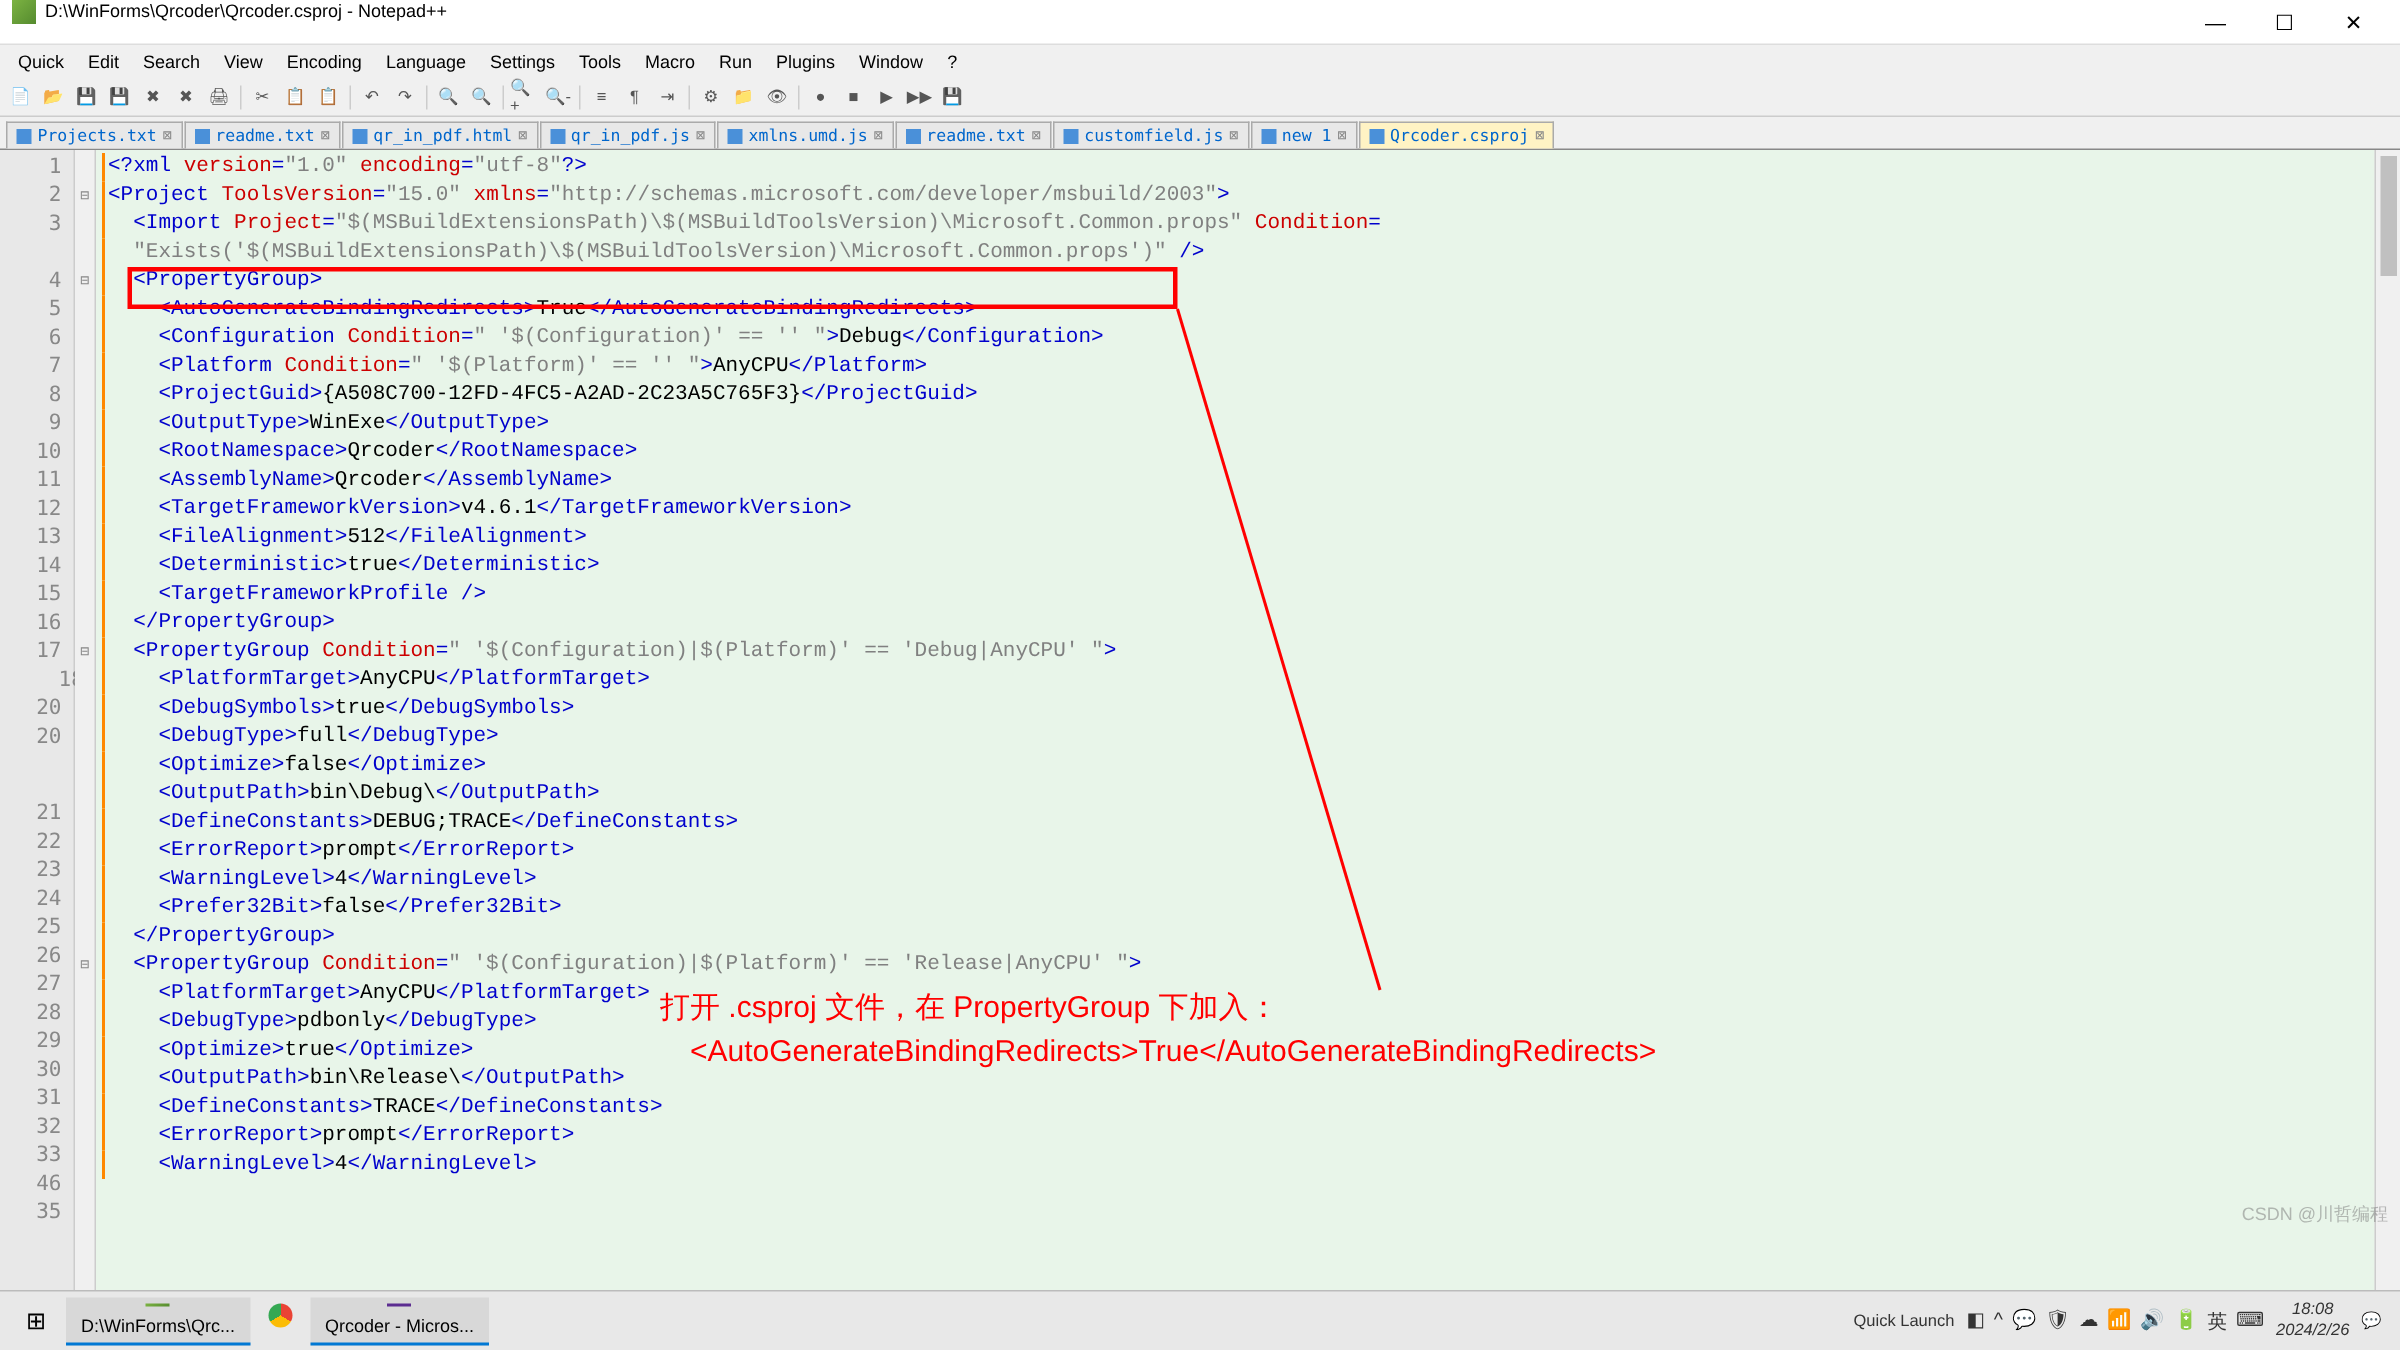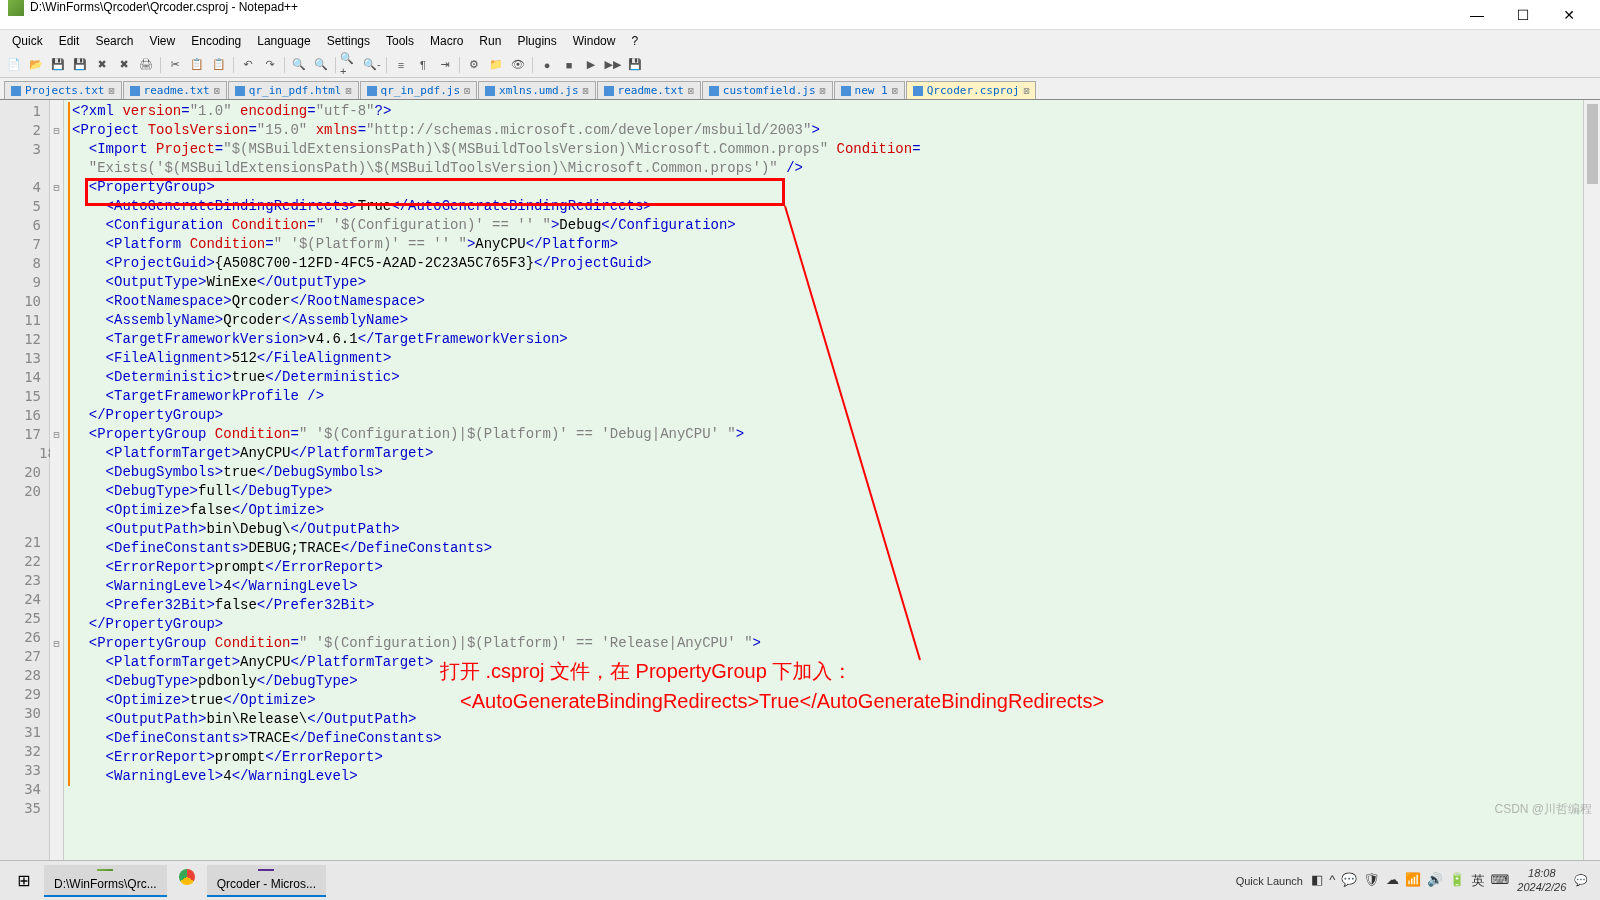--- a/index.html
+++ b/index.html
@@ -185,21 +185,21 @@
         <div style="height: 19px;">24</div>
         <div style="height: 19px;">25</div>
         <div style="height: 19px;">26</div>
         <div style="height: 19px;">27</div>
         <div style="height: 19px;">28</div>
         <div style="height: 19px;">29</div>
         <div style="height: 19px;">30</div>
         <div style="height: 19px;">31</div>
         <div style="height: 19px;">32</div>
         <div style="height: 19px;">33</div>
-        <div style="height: 19px;">34</div>
+        <div style="height: 19px;">46</div>
         <div style="height: 19px;">35</div>
       </div>
     <div class="fold-col" id="foldcol">
         <div style="height: 19px;"></div>
         <div style="height: 19px;">⊟</div>
         <div style="height: 19px;"></div>
         <div style="height: 19px;"></div>
         <div style="height: 19px;">⊟</div>
         <div style="height: 19px;"></div>
         <div style="height: 19px;"></div>

